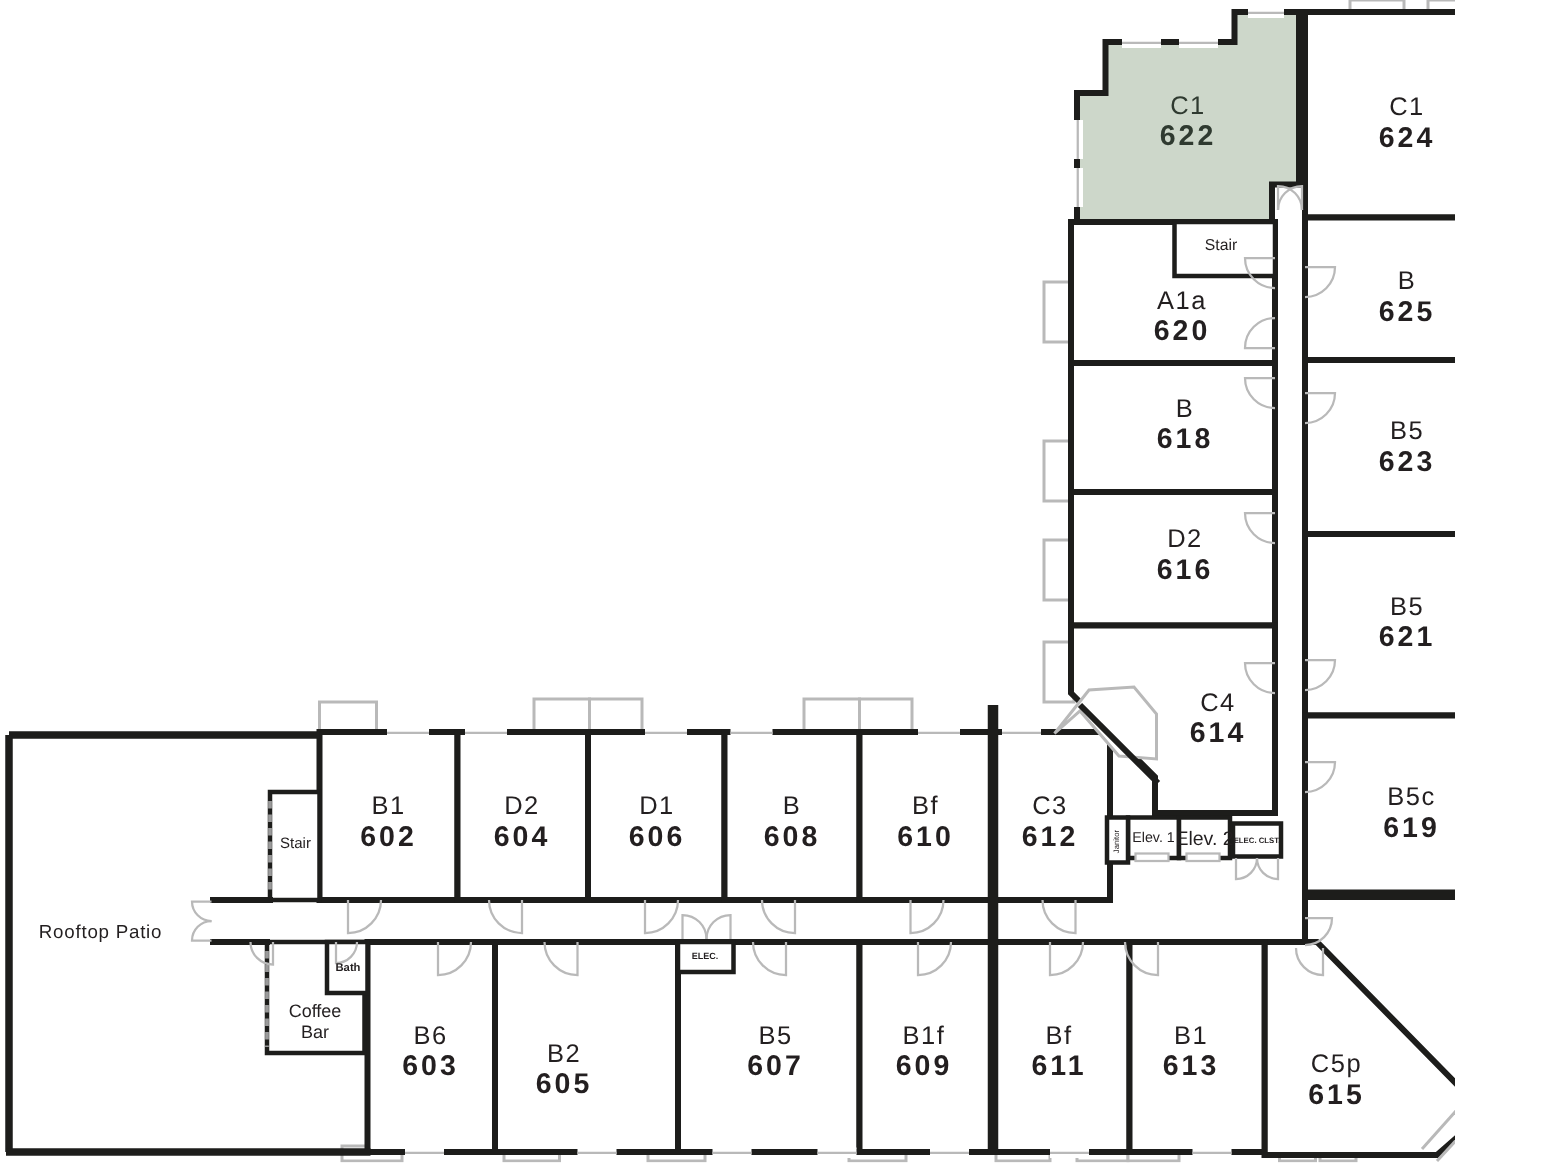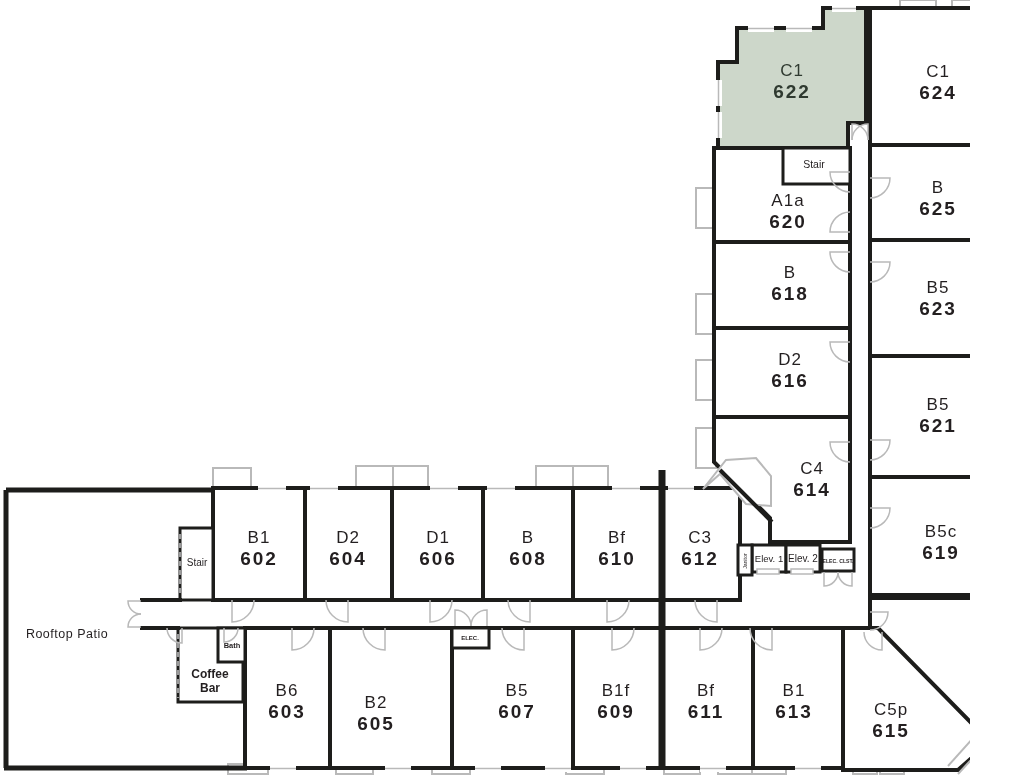--- a/index.html
+++ b/index.html
@@ -196,23 +196,23 @@
       <div class="lbl unit-label" style="left: 617px; top: 549px;"><span class="ut">Bf</span><span class="un">610</span></div>
       <div class="lbl unit-label" style="left: 700px; top: 549px;"><span class="ut">C3</span><span class="un">612</span></div>
       <div class="lbl unit-label" style="left: 287px; top: 702px;"><span class="ut">B6</span><span class="un">603</span></div>
       <div class="lbl unit-label" style="left: 376px; top: 702px; margin-top: 12px;"><span class="ut">B2</span><span class="un">605</span></div>
       <div class="lbl unit-label" style="left: 517px; top: 702px;"><span class="ut">B5</span><span class="un">607</span></div>
       <div class="lbl unit-label" style="left: 616px; top: 702px;"><span class="ut">B1f</span><span class="un">609</span></div>
       <div class="lbl unit-label" style="left: 706px; top: 702px;"><span class="ut">Bf</span><span class="un">611</span></div>
       <div class="lbl unit-label" style="left: 794px; top: 702px;"><span class="ut">B1</span><span class="un">613</span></div>
       <div class="lbl svc" style="left: 814px; top: 164px; font-size: 10.5px;">Stair</div>
       <div class="lbl svc" style="left: 197px; top: 563px; font-size: 10px;">Stair</div>
-      <div class="lbl svc" style="left: 210px; top: 681px; font-size: 12px; font-weight: bold;">Coffee
+      <div class="lbl svc" style="left: 210px; top: 681px; font-size: 12px;">Coffee
 Bar</div>
       <div class="lbl svc b" style="left: 232px; top: 646px; font-size: 7.5px;">Bath</div>
       <div class="lbl svc" style="left: 769px; top: 559px; font-size: 9.5px;">Elev. 1</div>
-      <div class="lbl svc" style="left: 803px; top: 559px; font-size: 10px; text-align: right;">Elev. 2</div>
+      <div class="lbl svc" style="left: 803px; top: 559px; font-size: 13px; text-align: right;">Elev. 2</div>
       <div class="lbl svc b" style="left: 838px; top: 561px; font-size: 5.2px;">ELEC. CLST.</div>
       <div class="lbl svc rot" style="left: 745px; top: 561px; font-size: 5.2px;">Janitor</div>
       <div class="lbl svc b" style="left: 470px; top: 639px; font-size: 6px;">ELEC.</div>
-      <div class="lbl area-label" style="left: 67px; top: 622px; font-size: 12.5px; margin-top: 12px;">Rooftop Patio</div>
+      <div class="lbl area-label" style="left: 67px; top: 622px; font-size: 12.5px;">Rooftop Patio</div>
     </div>
 </div>
 
 </body></html>

